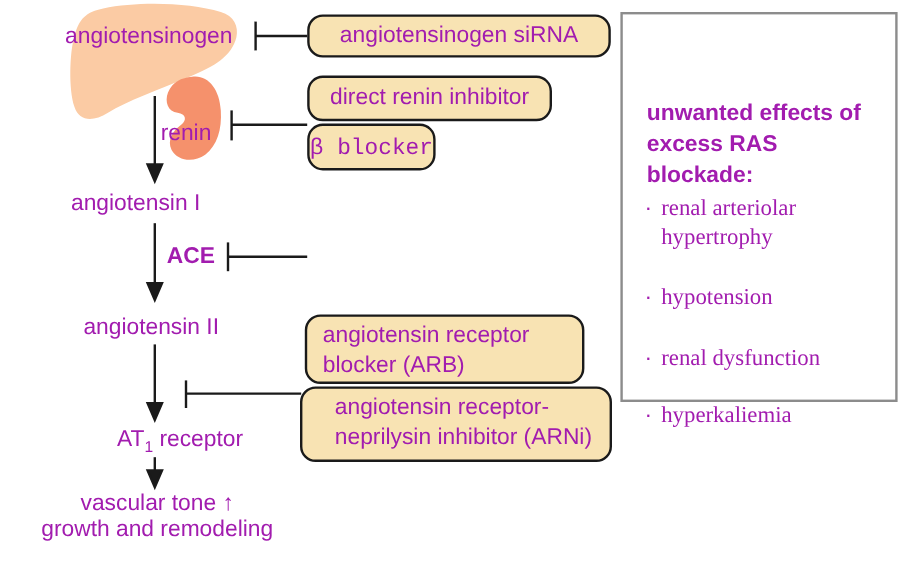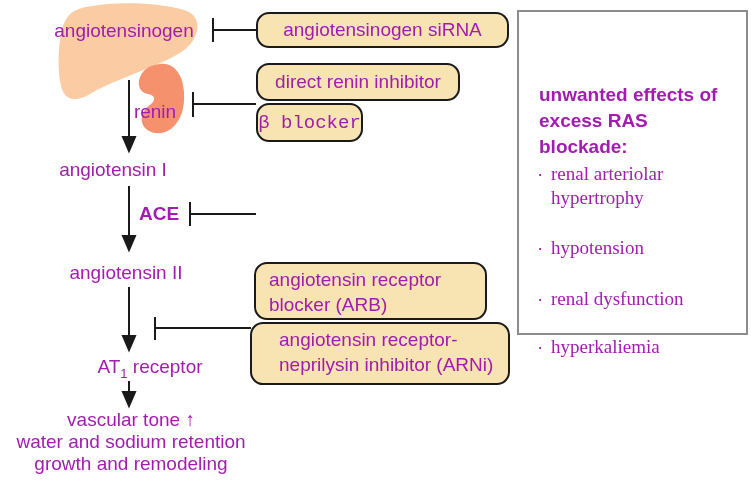--- a/index.html
+++ b/index.html
@@ -142,21 +142,20 @@
   <div class="label" style="left:113px; top:159px;">angiotensin I</div>
 
   <div class="label" style="left:159px; top:203px;font-weight:bold;">ACE</div>
 
   <div class="label" style="left:126px; top:262px;">angiotensin II</div>
 
   <div class="label" style="left:127px; top:356px;margin-left:23px;"><span>AT</span><sub class="at1-sub">1</sub> <span>receptor</span></div>
 
   <div class="outcomes">
     <div>vascular tone ↑</div>
-    <div>water and sodium retention</div>
     <div>growth and remodeling</div>
   </div>
 
   <div class="drug-box single" style="left:256px; top:12px; width:253px; height:36px;">angiotensinogen siRNA</div>
 
   <div class="drug-box single" style="left:256px; top:63px; width:204px; height:38px;">direct renin inhibitor</div>
 
   <div class="drug-box single" style="left:256px; top:103px; width:107px; height:39px;font-family:Liberation Mono, monospace;">β blocker</div>
 
 

